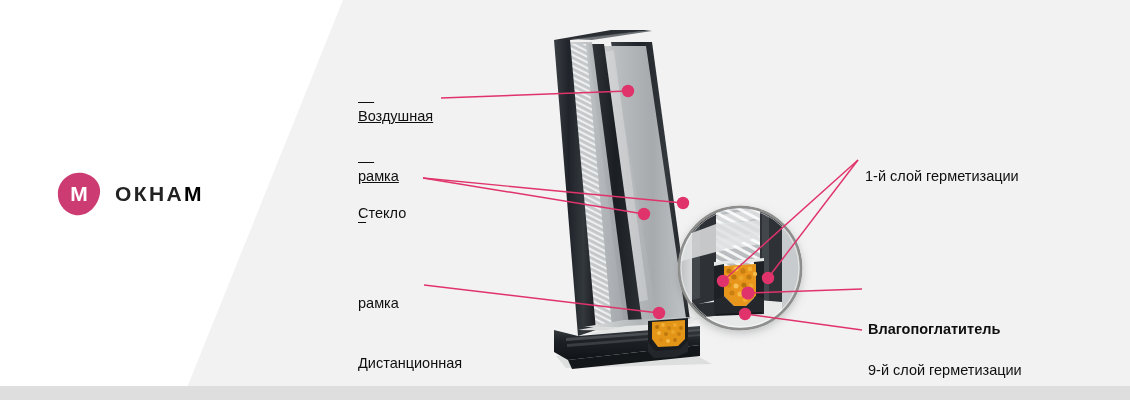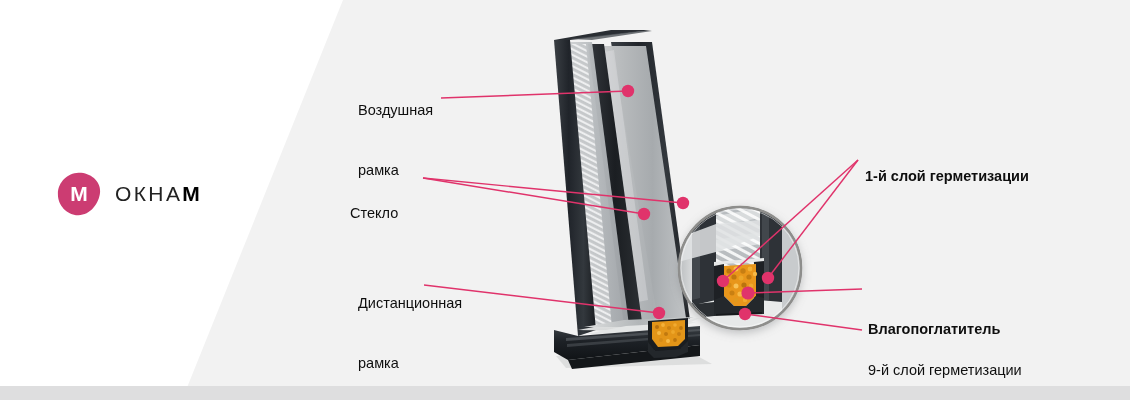--- a/index.html
+++ b/index.html
@@ -26,21 +26,21 @@
     position:absolute;left:0;top:0;width:44px;height:44px;
     display:flex;align-items:center;justify-content:center;
     color:#ffffff;font-size:21px;font-weight:bold;letter-spacing:0;
     font-family:"Liberation Sans","DejaVu Sans",sans-serif;
   }
   .logo-text{
     font-size:21px;letter-spacing:2.4px;color:#111;
     font-family:"Liberation Sans","DejaVu Sans",sans-serif;
     white-space:nowrap;
   }
-  .logo-text .thin{font-weight:400;color:#222;}
+  .logo-text .thin{font-weight:700;color:#222;}
   .logo-text .bold{font-weight:bold;color:#000;}
 
   
   .label{
     position:absolute;
     font-size:14.5px;
     line-height:20px;
     color:#0f0f0f;
     white-space:pre;
     font-family:"Liberation Sans","DejaVu Sans",sans-serif;
@@ -292,35 +292,35 @@
       <circle cx="683" cy="203" r="6.2"></circle>
       <circle cx="644" cy="214" r="6.2"></circle>
       <circle cx="659" cy="313" r="6.2"></circle>
       <circle cx="723" cy="281" r="6.2"></circle>
       <circle cx="768" cy="278" r="6.2"></circle>
       <circle cx="748" cy="293" r="6.6"></circle>
       <circle cx="745" cy="314" r="6.2"></circle>
     </g>
   </svg>
 
-  <div class="label" style="left:358px;top:60px;">
+  <div class="label" style="left:358px;top:66px;text-decoration:underline;">
     <div>Воздушная</div>
     <div>рамка</div>
   </div>
 
-  <div class="label" style="left:350px;top:163px;">
+  <div class="label" style="left:358px;top:163px;">
     <div>Стекло</div>
   </div>
 
   <div class="label" style="left:358px;top:253px;">
+    <div>рамка</div>
     <div>Дистанционная</div>
-    <div>рамка</div>
-  </div>
-
-  <div class="label right" style="left:865px;top:126px;font-weight:bold;">
+  </div>
+
+  <div class="label right" style="left:865px;top:126px;">
     <div>1-й слой герметизации</div>
   </div>
 
   <div class="label right" style="left:868px;top:279px;font-weight:bold;">
     <div>Влагопоглатитель</div>
   </div>
 
   <div class="label right" style="left:868px;top:320px;">
     <div>9-й слой герметизации</div>
     

